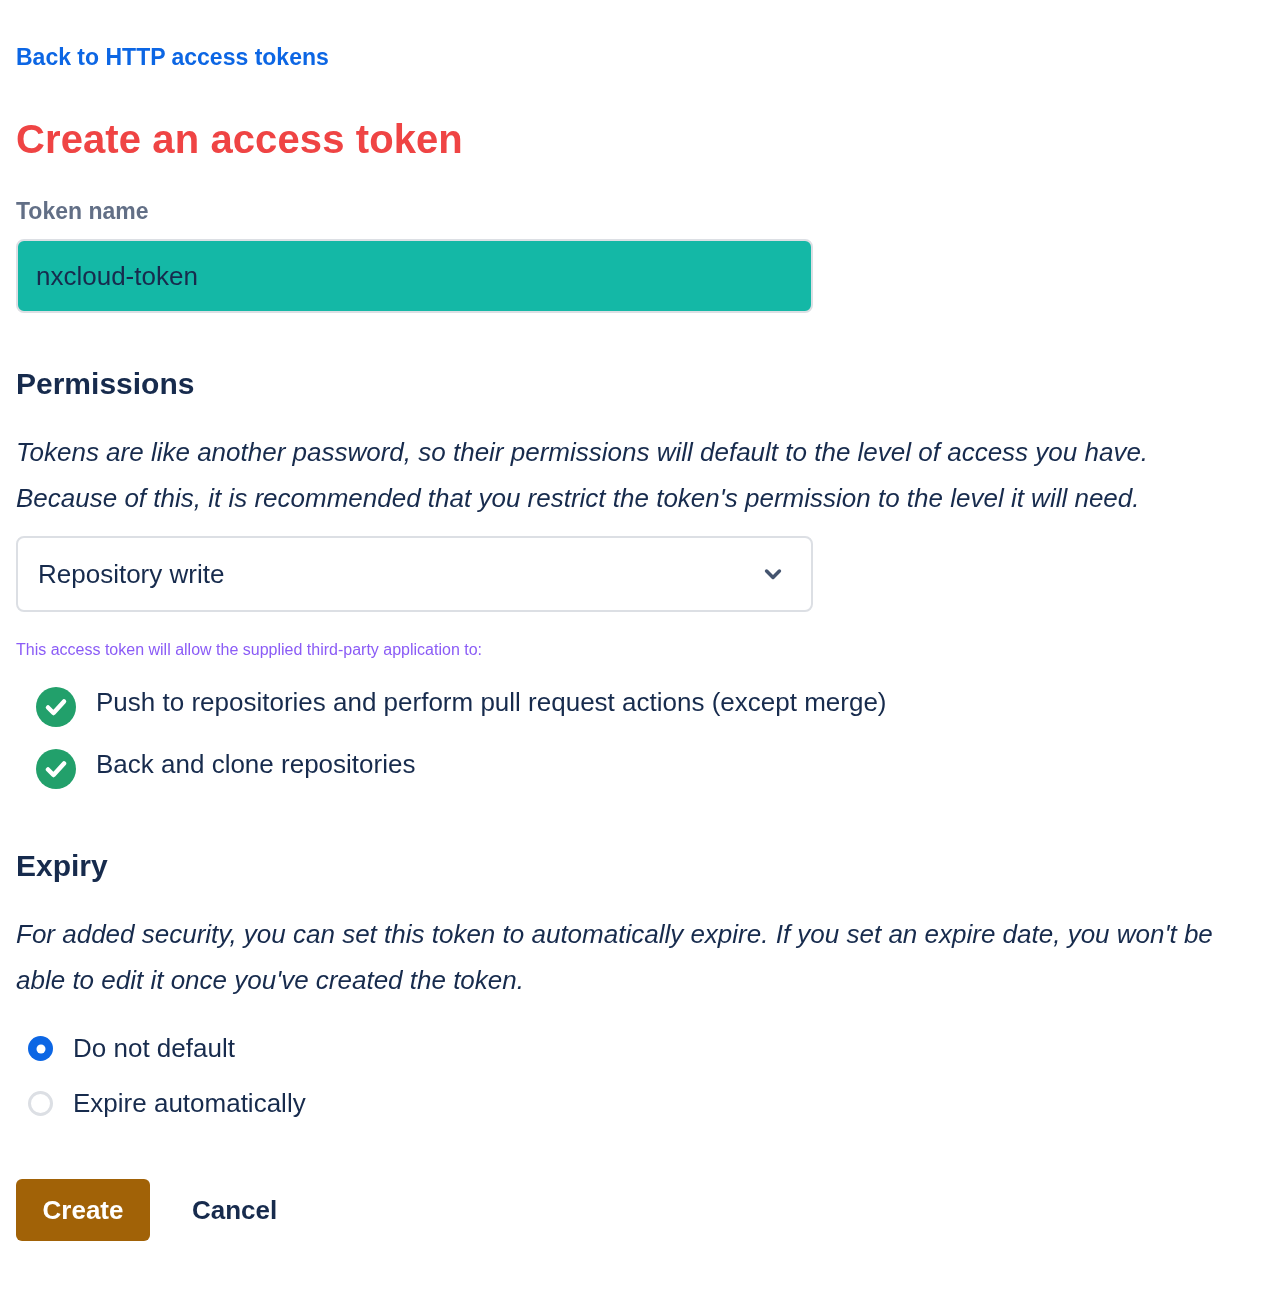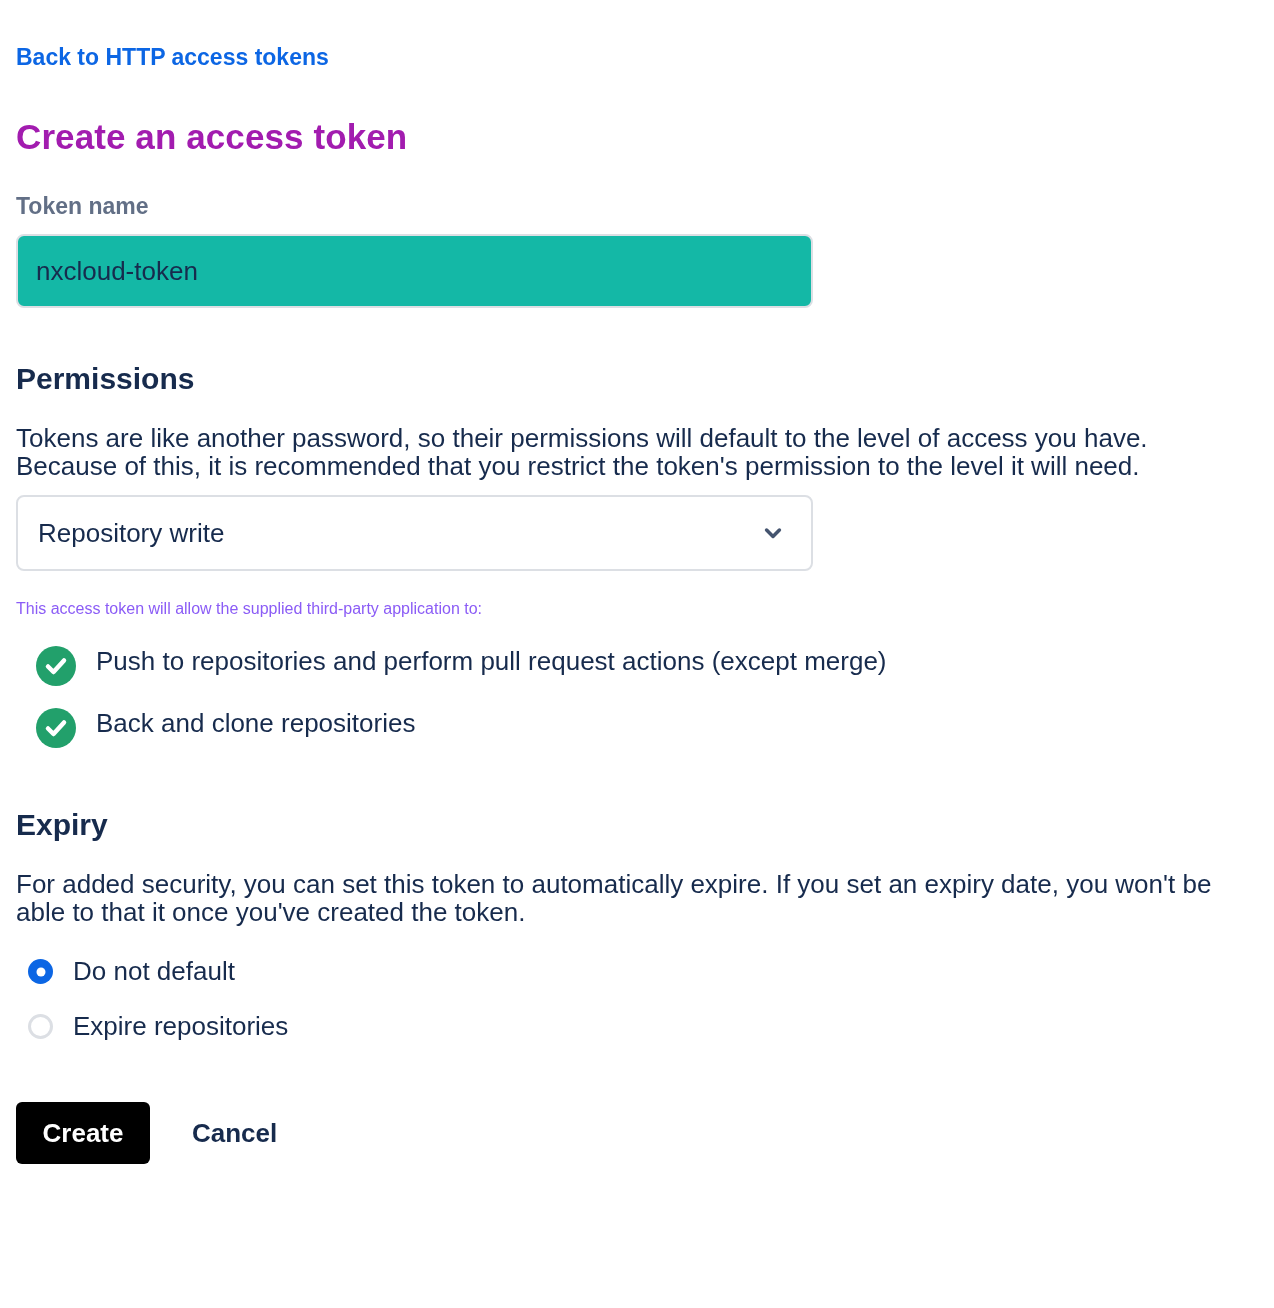--- a/index.html
+++ b/index.html
@@ -21,23 +21,23 @@
     color: #0C66E4;
     font-size: 23px;
     font-weight: 700;
     text-decoration: none;
     cursor: pointer;
   }
 
   
   h1.page-title {
     margin-top: 46px;
-    font-size: 35px;
-    font-weight: 700;
-    color: #a21caf;
+    font-size: 40px;
+    font-weight: 700;
+    color: #ef4444;
     letter-spacing: 0.1px;
   }
 
   
   .field-label {
     display: block;
     margin-top: 36px;
     font-size: 23px;
     font-weight: 700;
     color: #626F86;
@@ -65,23 +65,24 @@
     font-weight: 700;
     color: #172B4D;
   }
   .heading-permissions { margin-top: 54px; }
   .heading-expiry { margin-top: 60px; }
 
   
   p.body-text {
     margin-top: 28px;
     font-size: 26px;
-    line-height: 28px;
+    line-height: 46px;
     color: #172B4D;
     max-width: 1212px;
+    font-style: italic;
   }
 
   .repo-label { margin-top: 26px; }
 
   
   .select-control {
     position: relative;
     margin-top: 15px;
     width: 797px;
     height: 76px;
@@ -180,21 +181,21 @@
   
   .actions {
     margin-top: 60px;
     display: flex;
     align-items: center;
     padding-bottom: 18px;
   }
   .btn-create {
     min-width: 134px;
     height: 62px;
-    background: #000000;
+    background: #a16207;
     color: #ffffff;
     font-family: "Liberation Sans", sans-serif;
     font-size: 26px;
     font-weight: 600;
     border: none;
     border-radius: 6px;
     padding: 0 24px;
     cursor: pointer;
   }
   .btn-cancel {
@@ -254,30 +255,30 @@
           <circle cx="20" cy="20" r="20" fill="#22A06B"></circle>
           <path d="M12 20.5 L17.5 26 L28 14.5" fill="none" stroke="#ffffff" stroke-width="4.5" stroke-linecap="round" stroke-linejoin="round"></path>
         </svg>
       </span>
       <span class="capability-text">Back and clone repositories</span>
     </li>
   </ul>
 
   <h2 class="section-heading heading-expiry">Expiry</h2>
 
-  <p class="body-text">For added security, you can set this token to automatically expire. If you set an expiry date, you won't be able to that it once you've created the token.</p>
+  <p class="body-text">For added security, you can set this token to automatically expire. If you set an expire date, you won't be able to edit it once you've created the token.</p>
 
   <div class="radio-group">
     <div class="radio-option">
       <span class="radio-circle selected"></span>
       <span class="radio-label">Do not default</span>
     </div>
     <div class="radio-option">
       <span class="radio-circle unselected"></span>
-      <span class="radio-label">Expire repositories</span>
+      <span class="radio-label">Expire automatically</span>
     </div>
   </div>
 
   <div class="actions">
     <button class="btn-create">Create</button>
     <button class="btn-cancel">Cancel</button>
   </div>
 
 </div>
 

